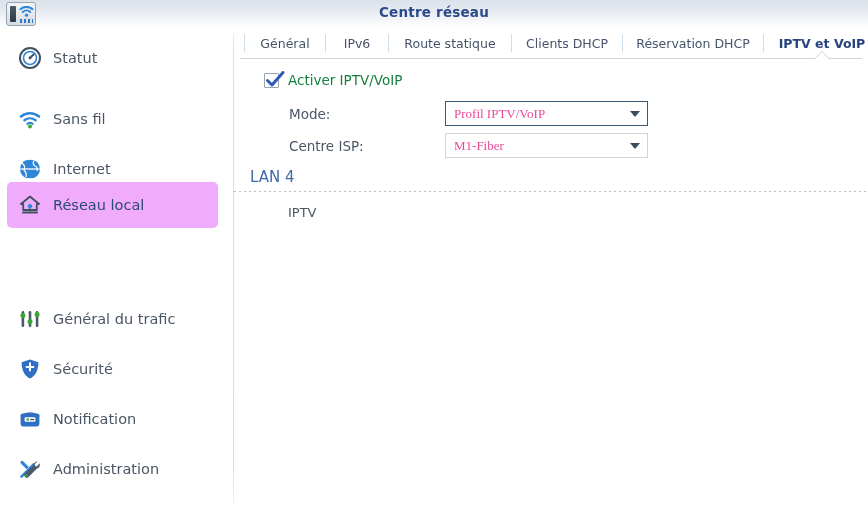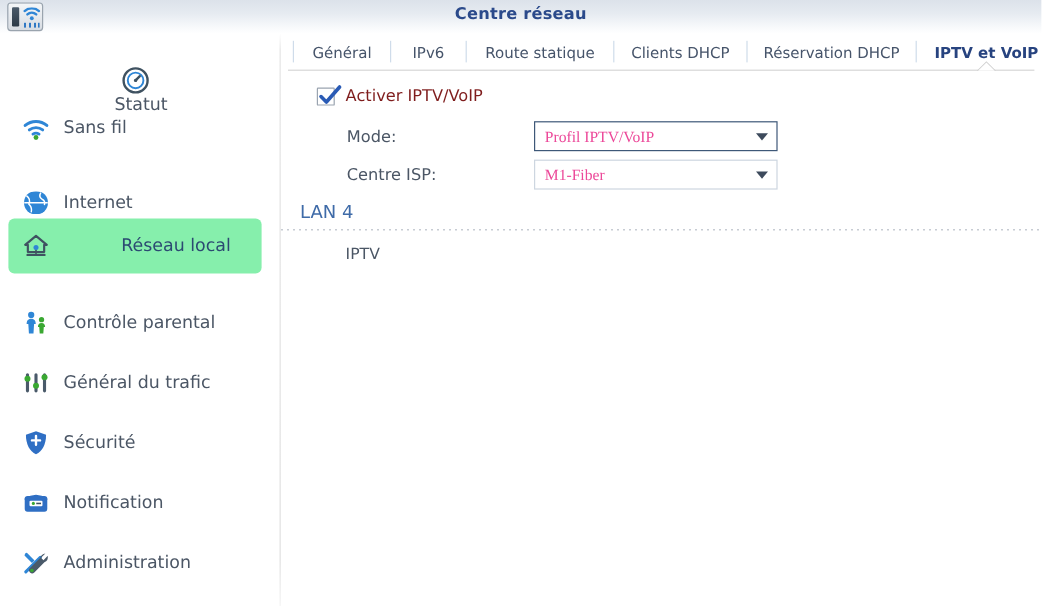--- a/index.html
+++ b/index.html
@@ -52,22 +52,21 @@
   }
   .nav-item{
     position:absolute;left:7px;width:211px;height:46px;
     display:flex;align-items:center;
     border-radius:5px;
     box-sizing:border-box;
     padding-left:10px;
     cursor:default;
   }
   .nav-item.selected{
-    background:#86efac;
-    gap:48px;
+    background:#f0abfc;
   }
   .nav-icon{
     width:26px;height:26px;flex:0 0 26px;
     display:flex;align-items:center;justify-content:center;
     margin-right:10px;
   }
   .nav-icon svg{display:block;}
   .nav-label{
     font-size:14.5px;color:#4b5665;white-space:nowrap;
   }
@@ -110,21 +109,21 @@
   
   .checkrow{
     position:absolute;left:30px;top:44px;display:flex;align-items:center;
   }
   .checkbox{
     position:relative;width:15px;height:15px;flex:0 0 15px;
     border:1px solid #9aa4b0;background:#ffffff;box-sizing:border-box;
     border-radius:1px;margin-right:9px;
   }
   .checkbox svg{position:absolute;left:-1px;top:-5px;}
-  .check-label{font-size:13.5px;color:#7f1d1d;}
+  .check-label{font-size:13.5px;color:#15803d;}
   .field-label{
     position:absolute;font-size:13.5px;color:#4b5665;
   }
   .dropdown{
     position:absolute;width:203px;height:25px;
     background:#ffffff;box-sizing:border-box;
     display:flex;align-items:center;
   }
   .dropdown.primary{border:1px solid #3e5878;}
   .dropdown.secondary{border:1px solid #cdd6e0;gap:32px;}
@@ -166,33 +165,33 @@
         <circle cx="7.5" cy="9.2" r="1.6" fill="#2f86d6"></circle>
       </svg>
     </div>
     <div class="dots"></div>
   </div>
   <div class="title-text">Centre réseau</div>
 </div>
 
 <div class="sidebar">
 
-  <div class="nav-item" style="top:26px;flex-direction:column;">
+  <div class="nav-item" style="top:7px;">
     <span class="nav-icon">
       <svg width="24" height="24" viewBox="0 0 24 24">
         <circle cx="12" cy="12" r="10" fill="none" stroke="#3f5261" stroke-width="2"></circle>
         <circle cx="12" cy="12" r="6.5" fill="none" stroke="#2f86d6" stroke-width="1.6"></circle>
         <path d="M12 12 L15.5 8.5" stroke="#3f5261" stroke-width="2" stroke-linecap="round"></path>
         <circle cx="12" cy="12" r="1.4" fill="#3f5261"></circle>
       </svg>
     </span>
     <span class="nav-label">Statut</span>
   </div>
 
-  <div class="nav-item" style="top:56px;">
+  <div class="nav-item" style="top:68px;">
     <span class="nav-icon">
       <svg width="24" height="24" viewBox="0 0 24 24">
         <path d="M3 9.5 A14 14 0 0 1 21 9.5" stroke="#2f86d6" stroke-width="2.6" fill="none" stroke-linecap="round"></path>
         <path d="M6.4 13.3 A9 9 0 0 1 17.6 13.3" stroke="#2f86d6" stroke-width="2.4" fill="none" stroke-linecap="round"></path>
         <path d="M9.4 16.8 A4.6 4.6 0 0 1 14.6 16.8" stroke="#2f86d6" stroke-width="2.2" fill="none" stroke-linecap="round"></path>
         <circle cx="12" cy="19.6" r="2" fill="#3aa832"></circle>
       </svg>
     </span>
     <span class="nav-label">Sans fil</span>
   </div>
@@ -215,31 +214,20 @@
       <svg width="24" height="24" viewBox="0 0 24 24">
         <path d="M12 3.5 L21 11 L18.8 11 L18.8 17 L5.2 17 L5.2 11 L3 11 Z" fill="none" stroke="#3f5261" stroke-width="1.8" stroke-linejoin="round"></path>
         <circle cx="12" cy="13.2" r="2.1" fill="#2f86d6"></circle>
         <rect x="4" y="18.4" width="16" height="2" rx="1" fill="#3f5261"></rect>
         <rect x="11.3" y="15.2" width="1.4" height="3.4" fill="#3f5261"></rect>
       </svg>
     </span>
     <span class="nav-label">Réseau local</span>
   </div>
 
-  <div class="nav-item" style="top:218px;">
-    <span class="nav-icon">
-      <svg width="24" height="24" viewBox="0 0 24 24">
-        <circle cx="8" cy="5.4" r="2.6" fill="#2f86d6"></circle>
-        <path d="M8 8.6 C5.2 8.6 4.2 10.6 4.2 13 L5.6 13 L6.1 21 L9.9 21 L10.4 13 L11.8 13 C11.8 10.6 10.8 8.6 8 8.6 Z" fill="#2f86d6"></path>
-        <circle cx="16.6" cy="9.4" r="2.2" fill="#3aa832"></circle>
-        <path d="M16.6 12.1 C14.4 12.1 13.6 13.6 13.6 15.5 L14.7 15.5 L15.1 21 L18.1 21 L18.5 15.5 L19.6 15.5 C19.6 13.6 18.8 12.1 16.6 12.1 Z" fill="#3aa832"></path>
-      </svg>
-    </span>
-    <span class="nav-label">Contrôle parental</span>
-  </div>
 
   <div class="nav-item" style="top:268px;">
     <span class="nav-icon">
       <svg width="24" height="24" viewBox="0 0 24 24">
         <rect x="3.6" y="4" width="2.6" height="16" rx="1.3" fill="#4a5a6a"></rect>
         <rect x="10.7" y="4" width="2.6" height="16" rx="1.3" fill="#4a5a6a"></rect>
         <rect x="17.8" y="4" width="2.6" height="16" rx="1.3" fill="#4a5a6a"></rect>
         <circle cx="4.9" cy="8.6" r="2.5" fill="#3aa832"></circle>
         <circle cx="12" cy="14.5" r="2.5" fill="#3aa832"></circle>
         <circle cx="19.1" cy="7.4" r="2.5" fill="#3aa832"></circle>

